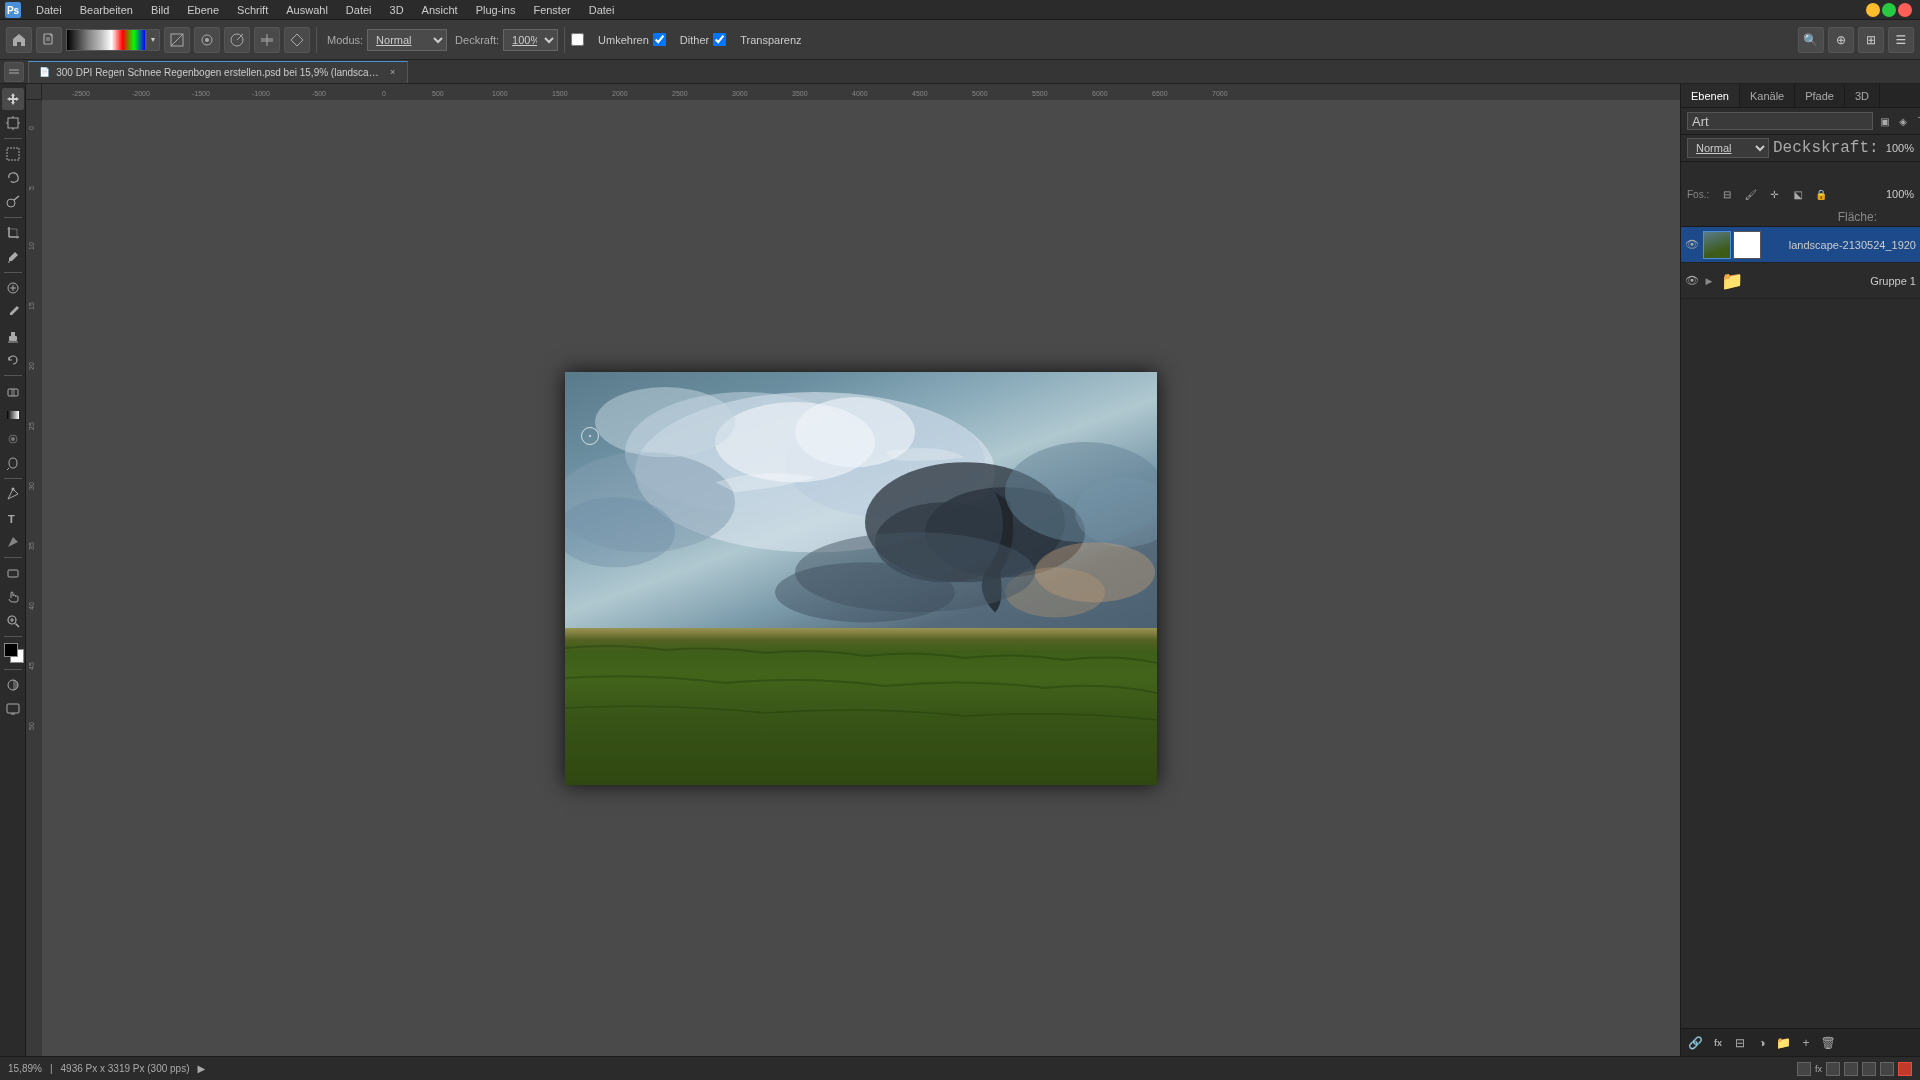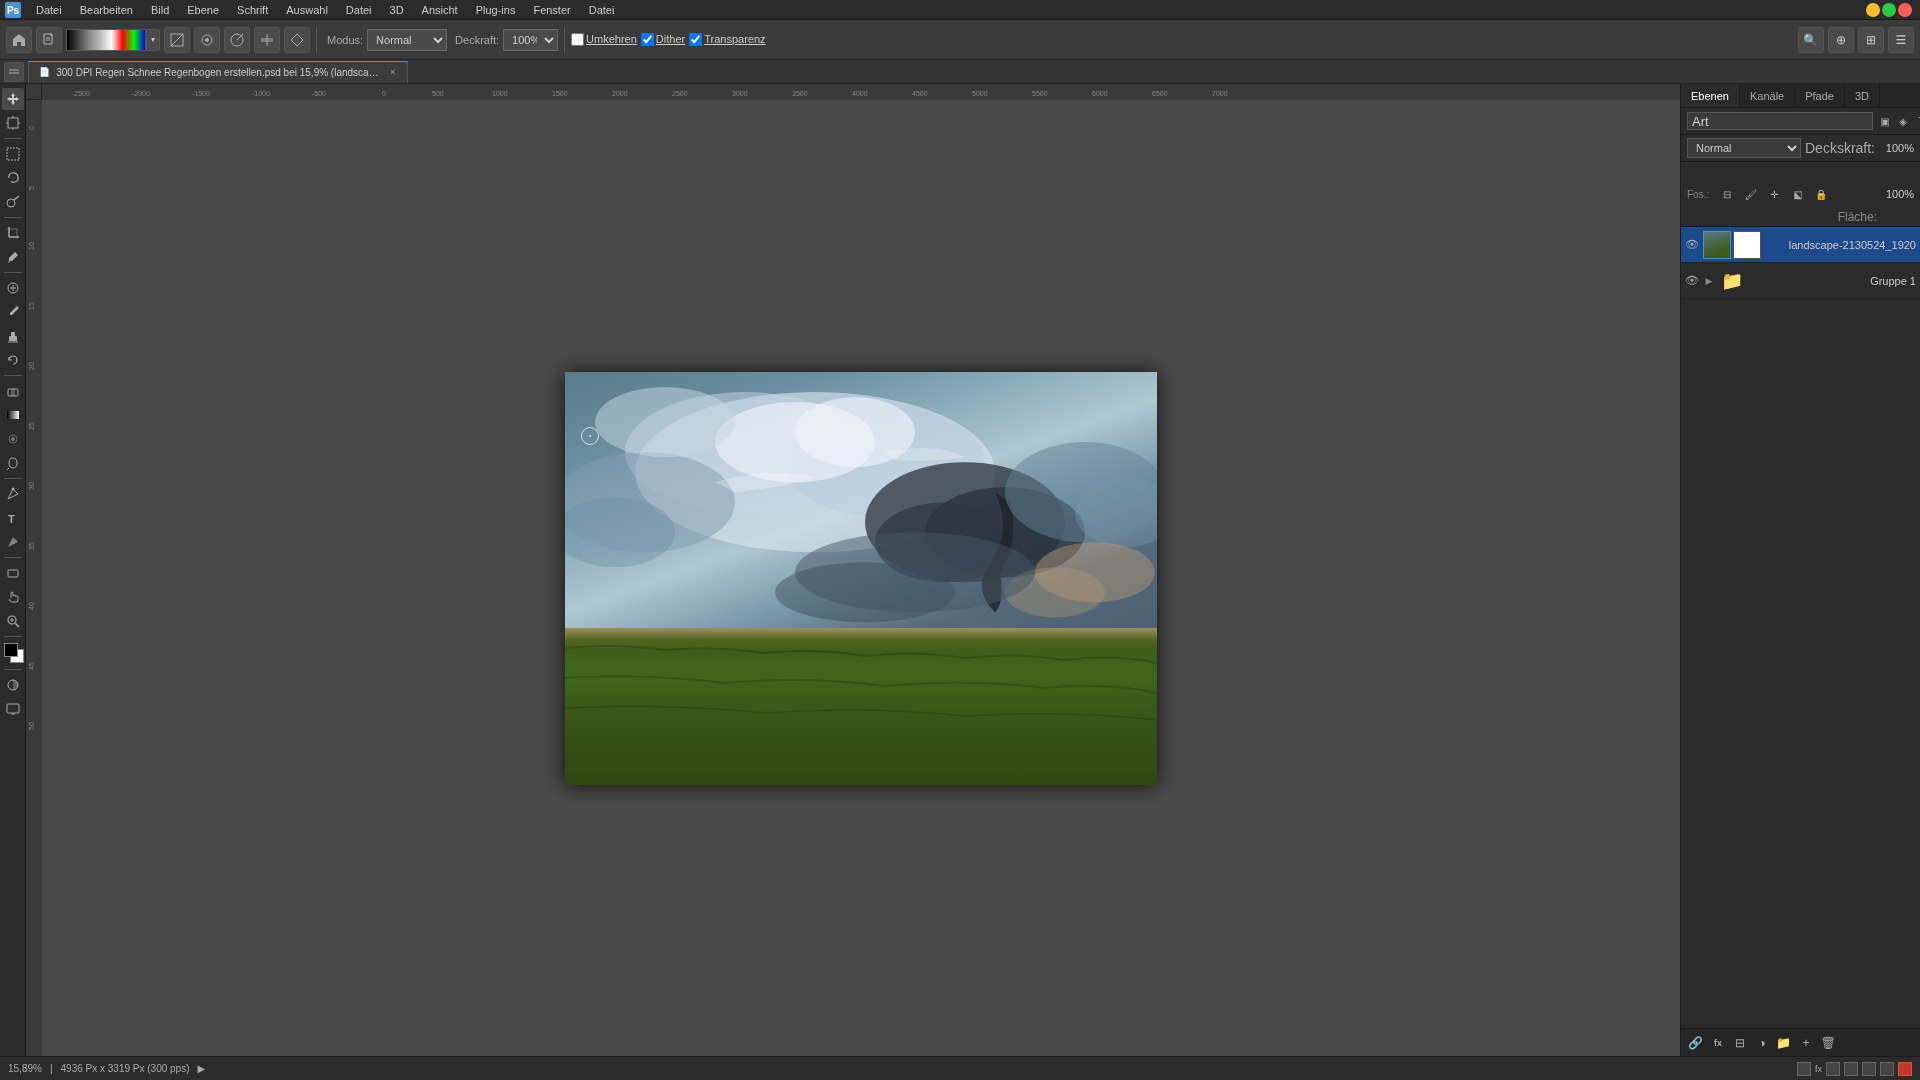--- a/index.html
+++ b/index.html
@@ -74,26 +74,26 @@
       margin-left: 4px;
     }
     .toolbar-select {
       background: #4a4a4a;
       border: 1px solid #666;
       color: #ccc;
       font-size: 11px;
       height: 22px;
       padding: 0 4px;
       cursor: pointer;
+      text-decoration: underline;
     }
     .toolbar-checkbox-group {
       display: flex;
-      align-items: flex-start;
-      gap: 2px;
-      text-decoration: underline;
+      align-items: flex-end;
+      gap: 14px;
     }
     .toolbar-checkbox-group label {
       color: #ccc;
       font-size: 11px;
       cursor: pointer;
     }
     .toolbar-checkbox-group input {
       cursor: pointer;
     }
 
@@ -304,21 +304,22 @@
     #layers-blend select {
       background: #3a3a3a;
       border: 1px solid #555;
       color: #ccc;
       font-size: 11px;
       height: 20px;
       flex: 1;
     }
     .opacity-label {
       color: #aaa;
-      font-size: 14px;
+      font-size: 16px;
+      font-family: Liberation Mono, monospace;
     }
     .opacity-value {
       color: #ccc;
       font-size: 11px;
       width: 35px;
       text-align: right;
     }
 
     #layers-options {
       padding: 2px 6px;

